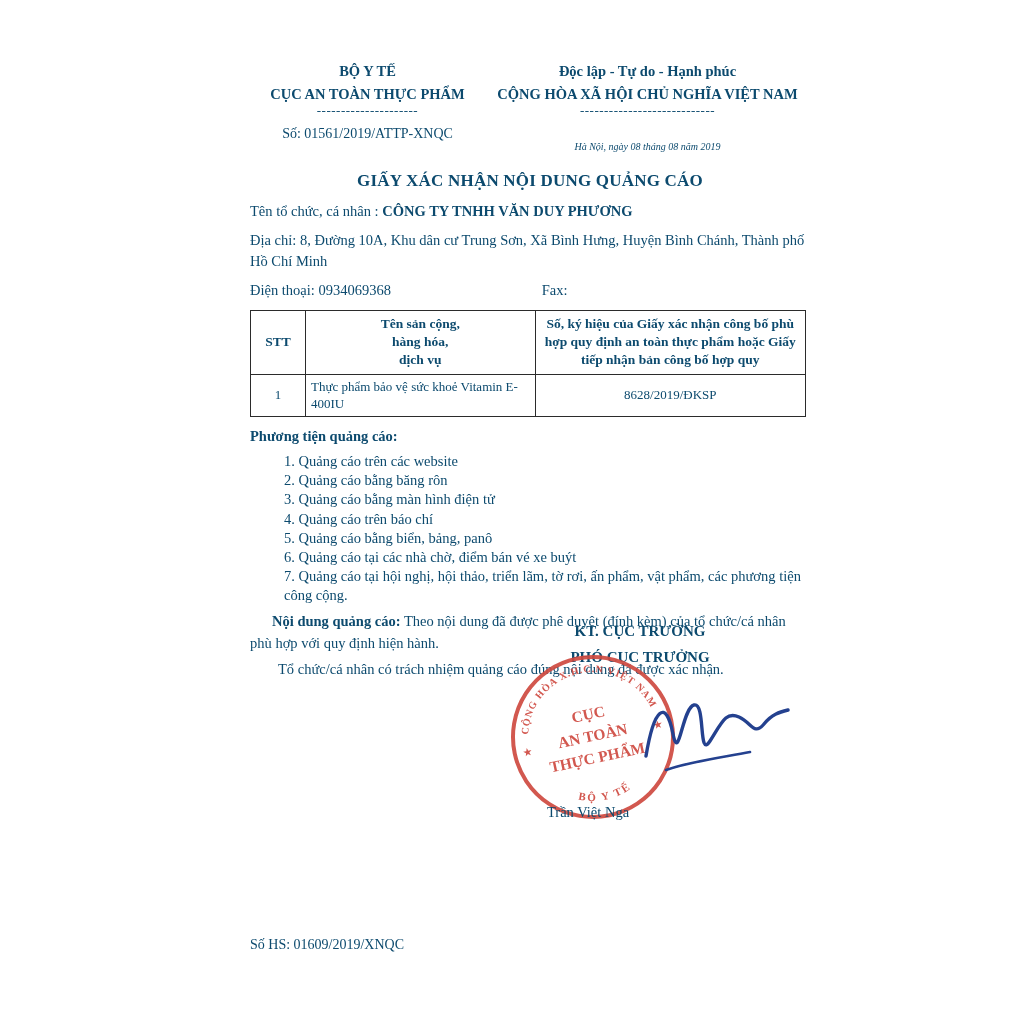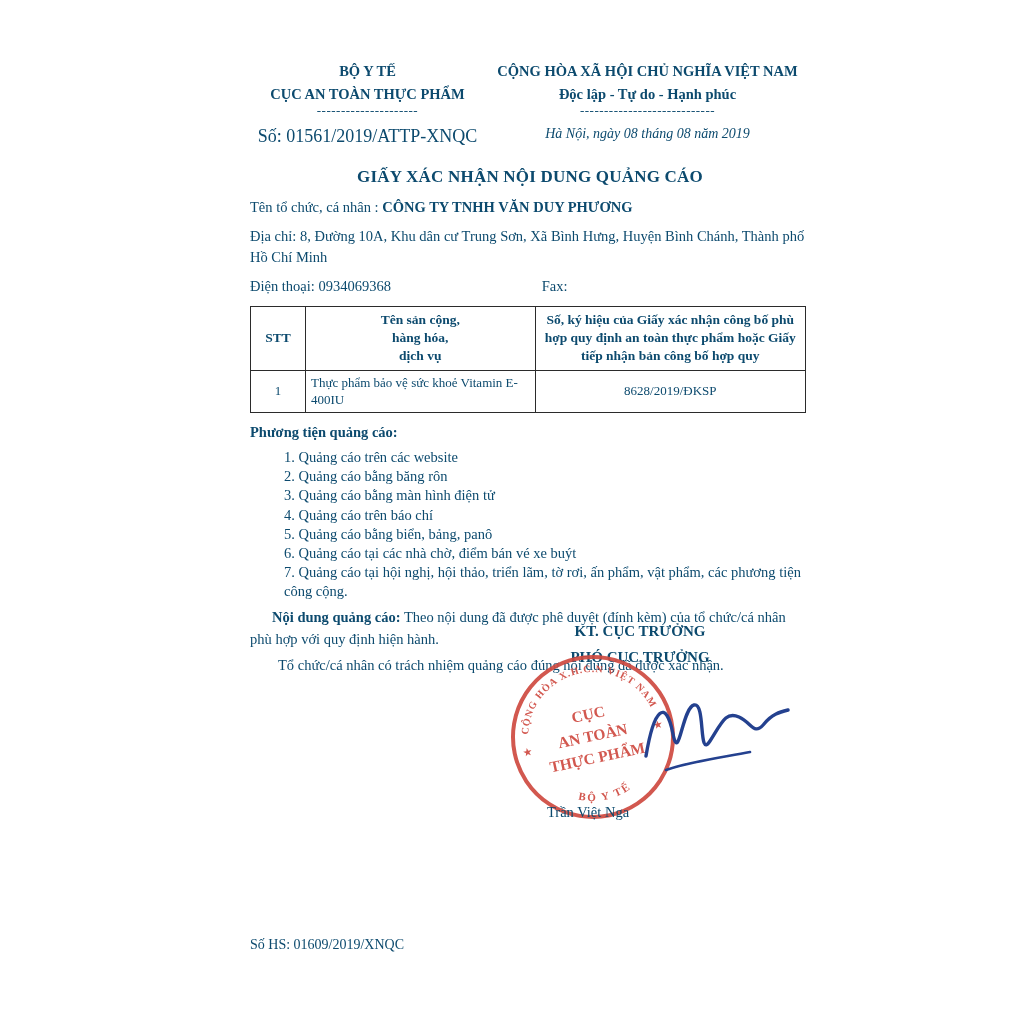--- a/index.html
+++ b/index.html
@@ -25,22 +25,22 @@
   .b { font-weight: bold; }
   .i { font-style: italic; }
   .ta-c { text-align: center; }
 
   .doc-header { display: flex; }
   .hdr-left { width: 235px; text-align: center; }
   .hdr-right { flex: 1; text-align: center; }
   .hdr-left .b, .hdr-right .b { font-size: 14.5px; line-height: 1.6; }
   .motto { font-size: 14px; }
   .divider { line-height: 0.7; font-size: 13px; letter-spacing: 0.5px; }
-  .doc-number { font-size: 18px; margin-top: 8px; }
-  .place-date { font-size: 14px; margin-top: 8px; }
+  .doc-number { font-size: 14px; margin-top: 8px; }
+  .place-date { font-size: 10px; margin-top: 24px; }
 
   .doc-title {
     text-align: center;
     font-weight: bold;
     font-size: 17px;
     margin-top: 14px;
     letter-spacing: 0.2px;
   }
 
   .line { margin-top: 7px; }
@@ -124,22 +124,22 @@
   <div class="doc">
 
     <div class="doc-header">
       <div class="hdr-left">
         <div class="b">BỘ Y TẾ</div>
         <div class="b">CỤC AN TOÀN THỰC PHẨM</div>
         <div class="divider">---------------------</div>
         <div class="doc-number">Số:  01561/2019/ATTP-XNQC</div>
       </div>
       <div class="hdr-right">
+        <div class="b motto">Độc lập - Tự do - Hạnh phúc</div>
         <div class="b">CỘNG HÒA XÃ HỘI CHỦ NGHĨA VIỆT NAM</div>
-        <div class="b motto">Độc lập - Tự do - Hạnh phúc</div>
         <div class="divider">----------------------------</div>
         <div class="i place-date">Hà Nội, ngày 08 tháng 08 năm 2019</div>
       </div>
     </div>
 
     <div class="doc-title">GIẤY XÁC NHẬN NỘI DUNG QUẢNG CÁO</div>
 
     <p class="line">
       <span>Tên tổ chức, cá nhân :</span>
       <span class="b">CÔNG TY TNHH VĂN DUY PHƯƠNG</span>

